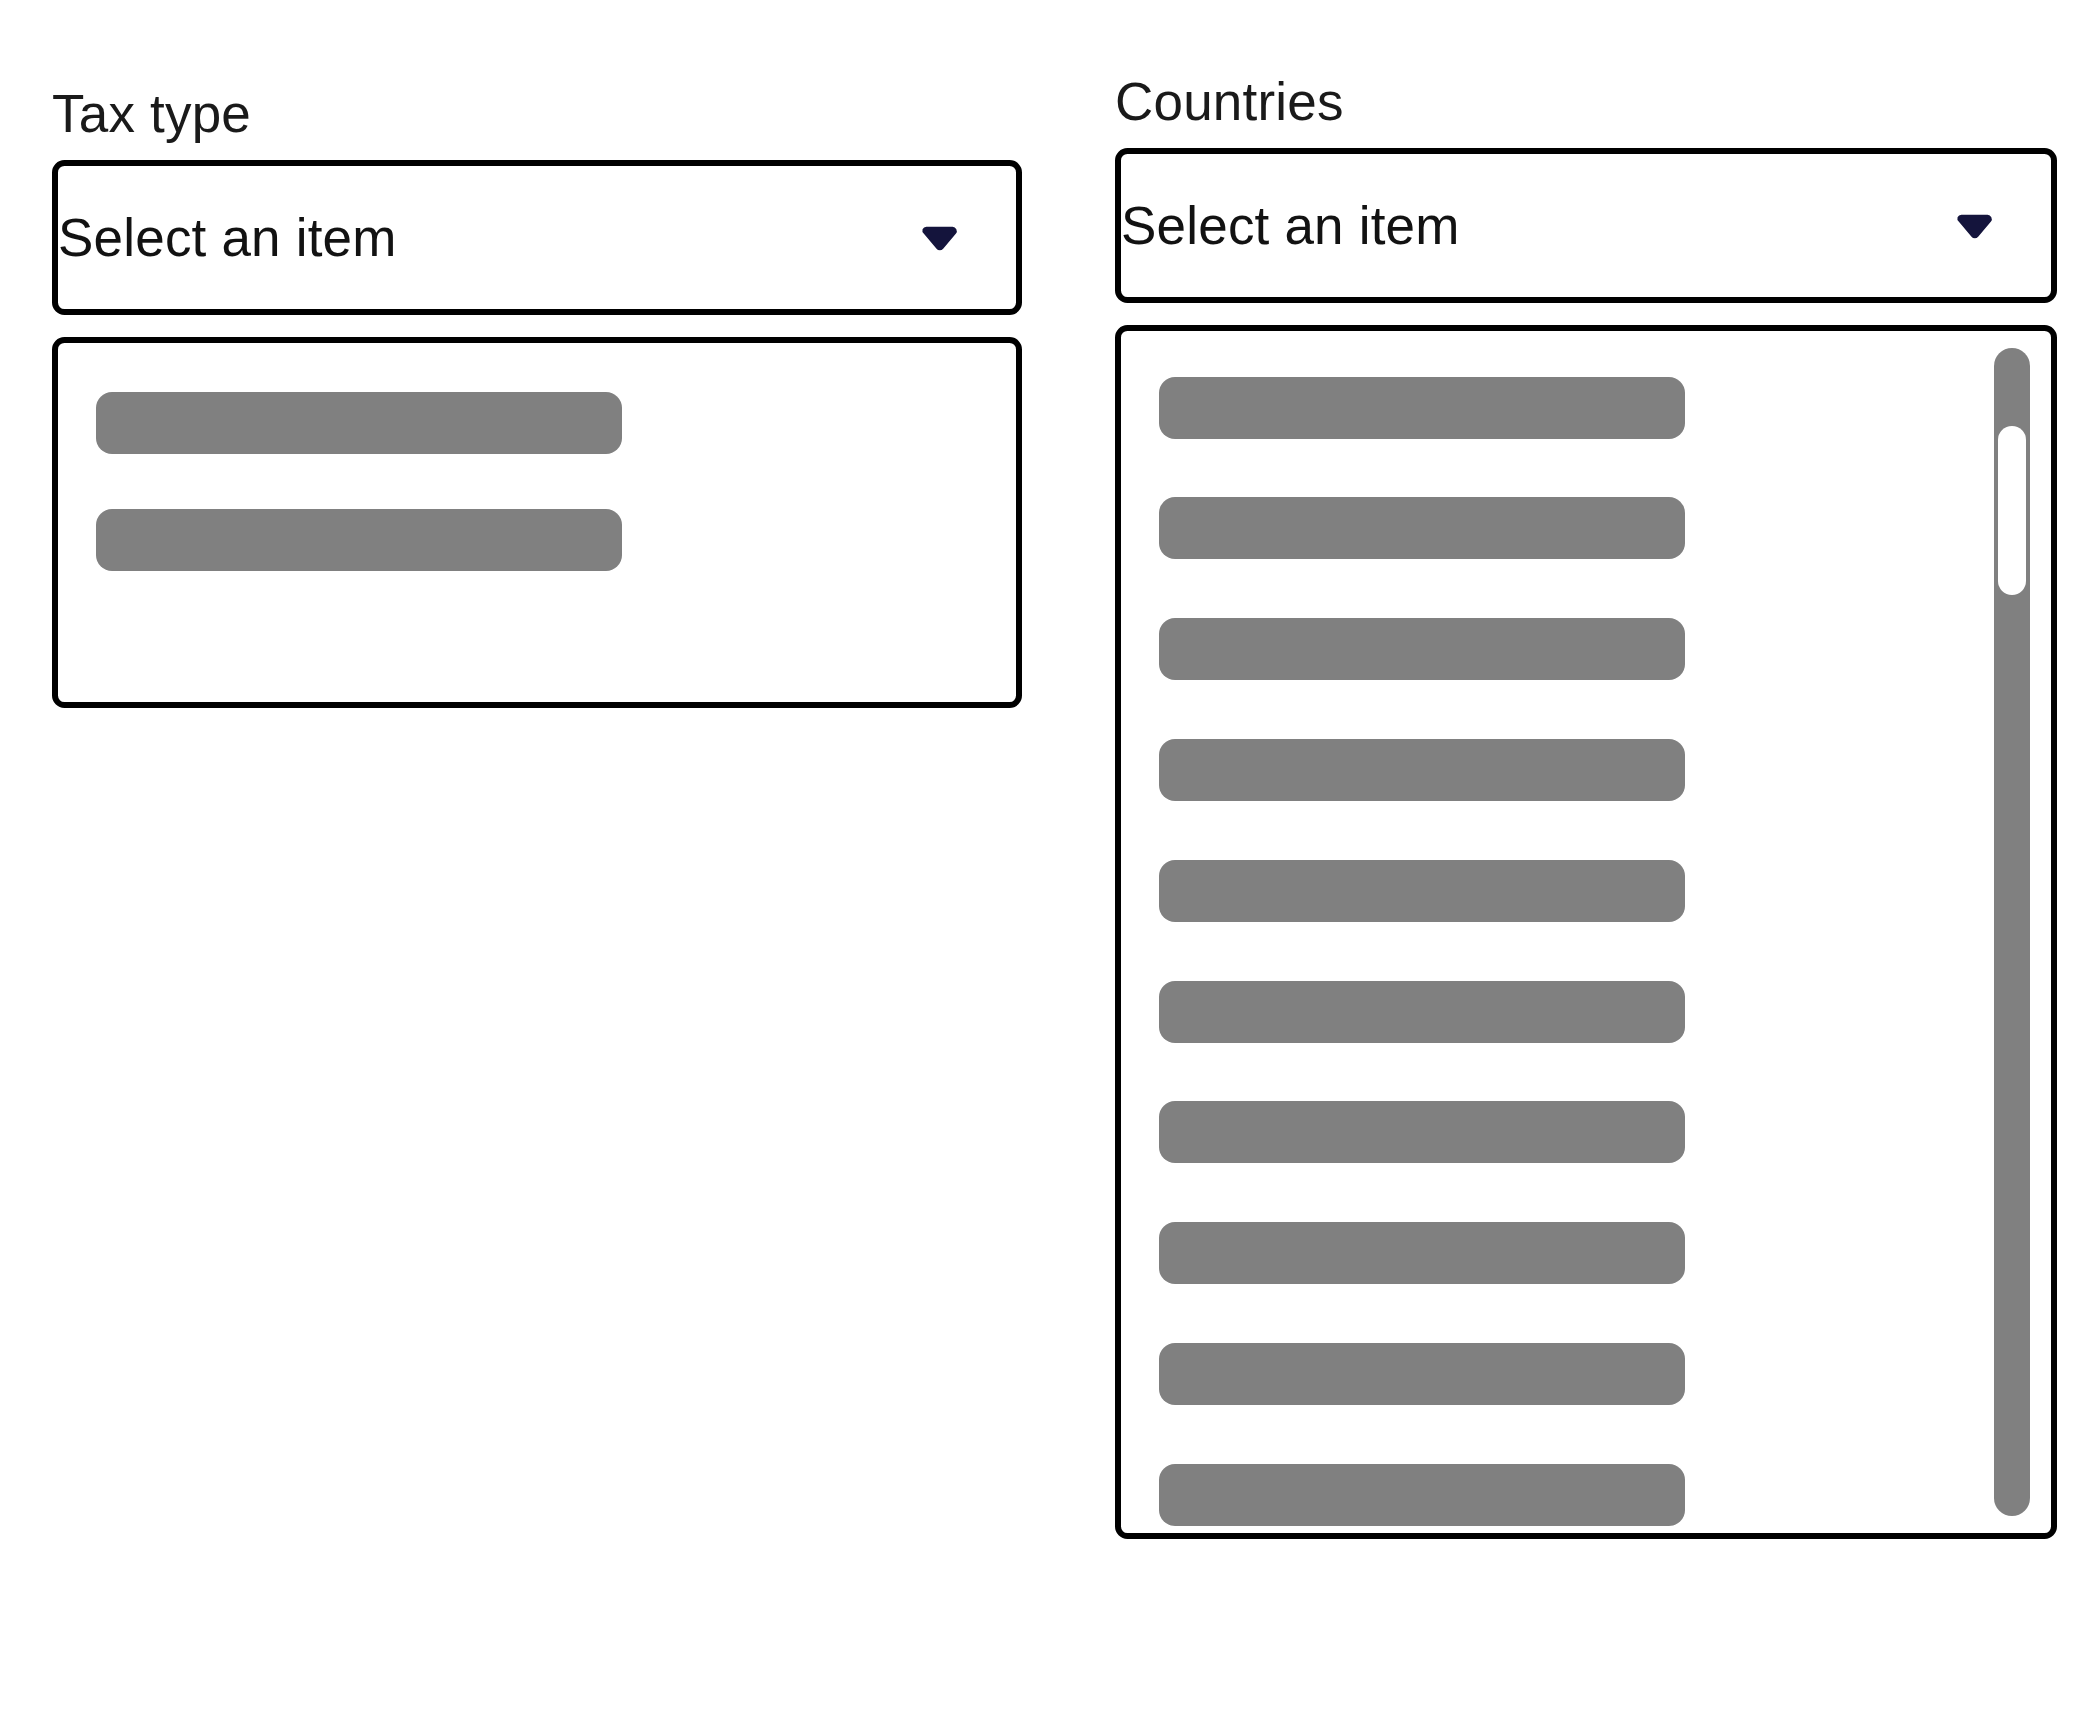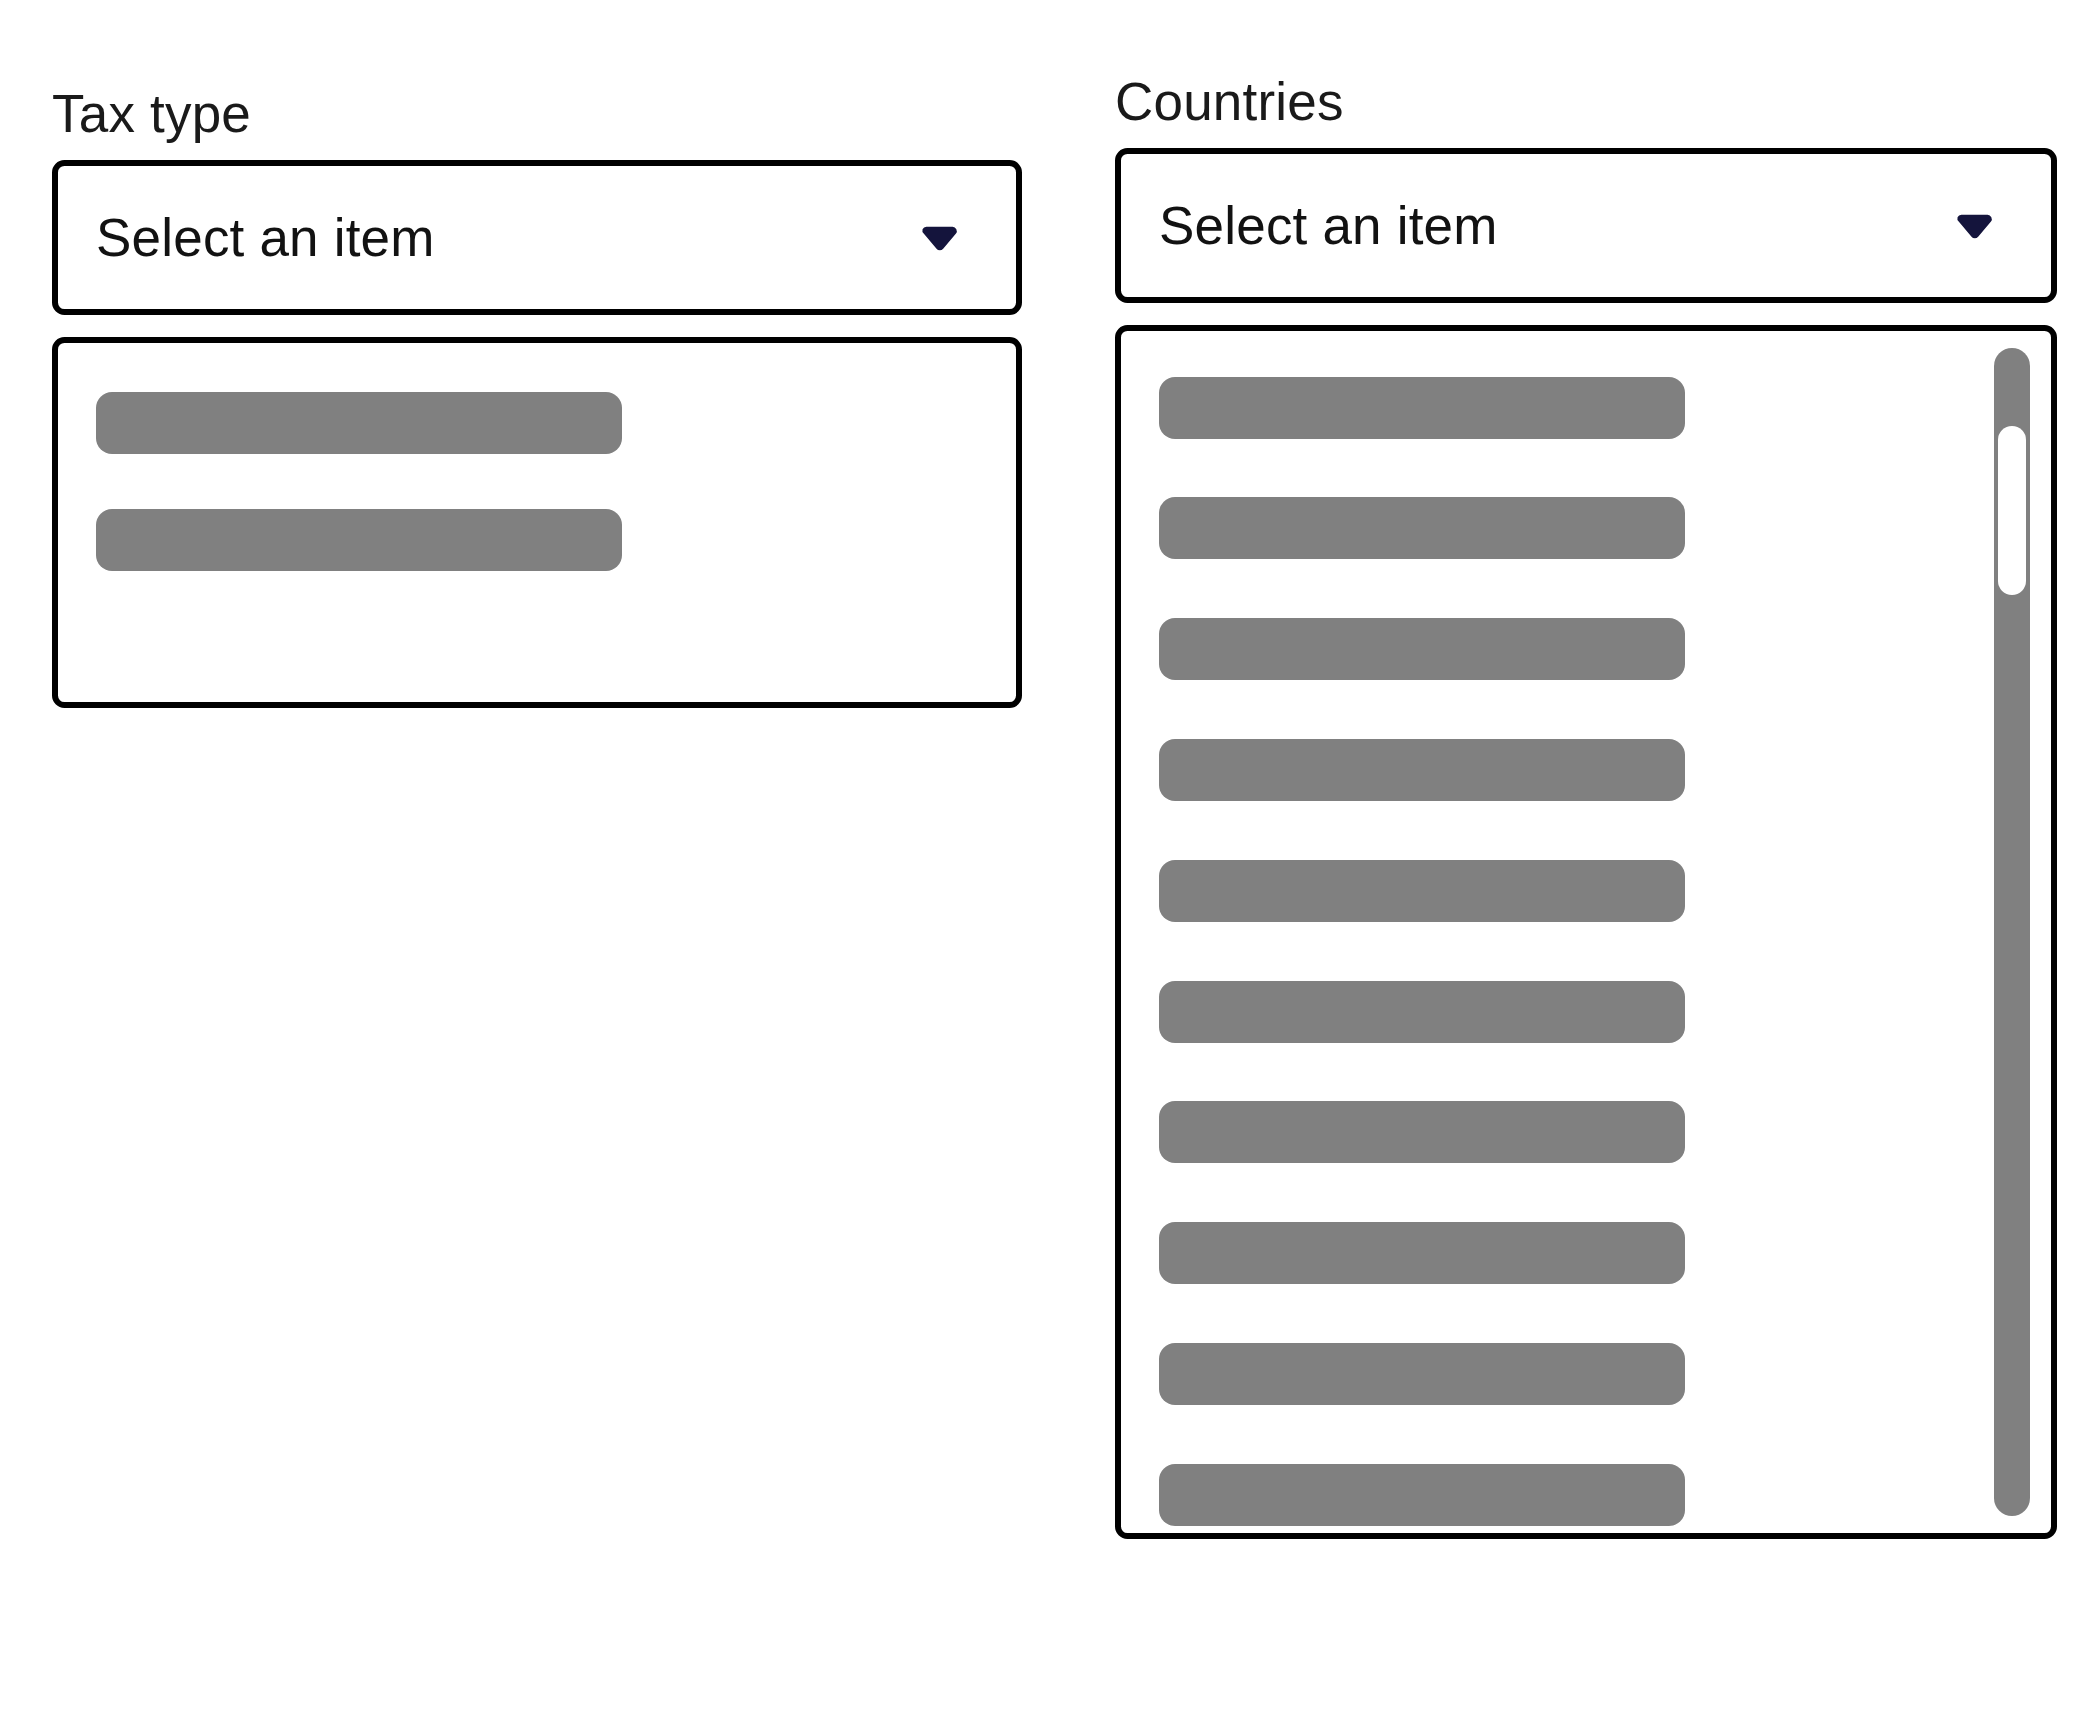--- a/index.html
+++ b/index.html
@@ -44,21 +44,20 @@
     border: 6.7px solid #000000;
     border-radius: 12.4px;
     display: flex;
     align-items: center;
     cursor: pointer;
   }
   .combobox-value {
     font-size: 53px;
     line-height: 1;
     color: #121212;
-    padding-left: 38px;
     white-space: nowrap;
     flex: 1 1 auto;
     letter-spacing: 0.2px;
   }
   .caret-icon {
     flex: 0 0 auto;
     width: 55px;
     height: 55px;
     margin-right: 49px;
     display: block;

